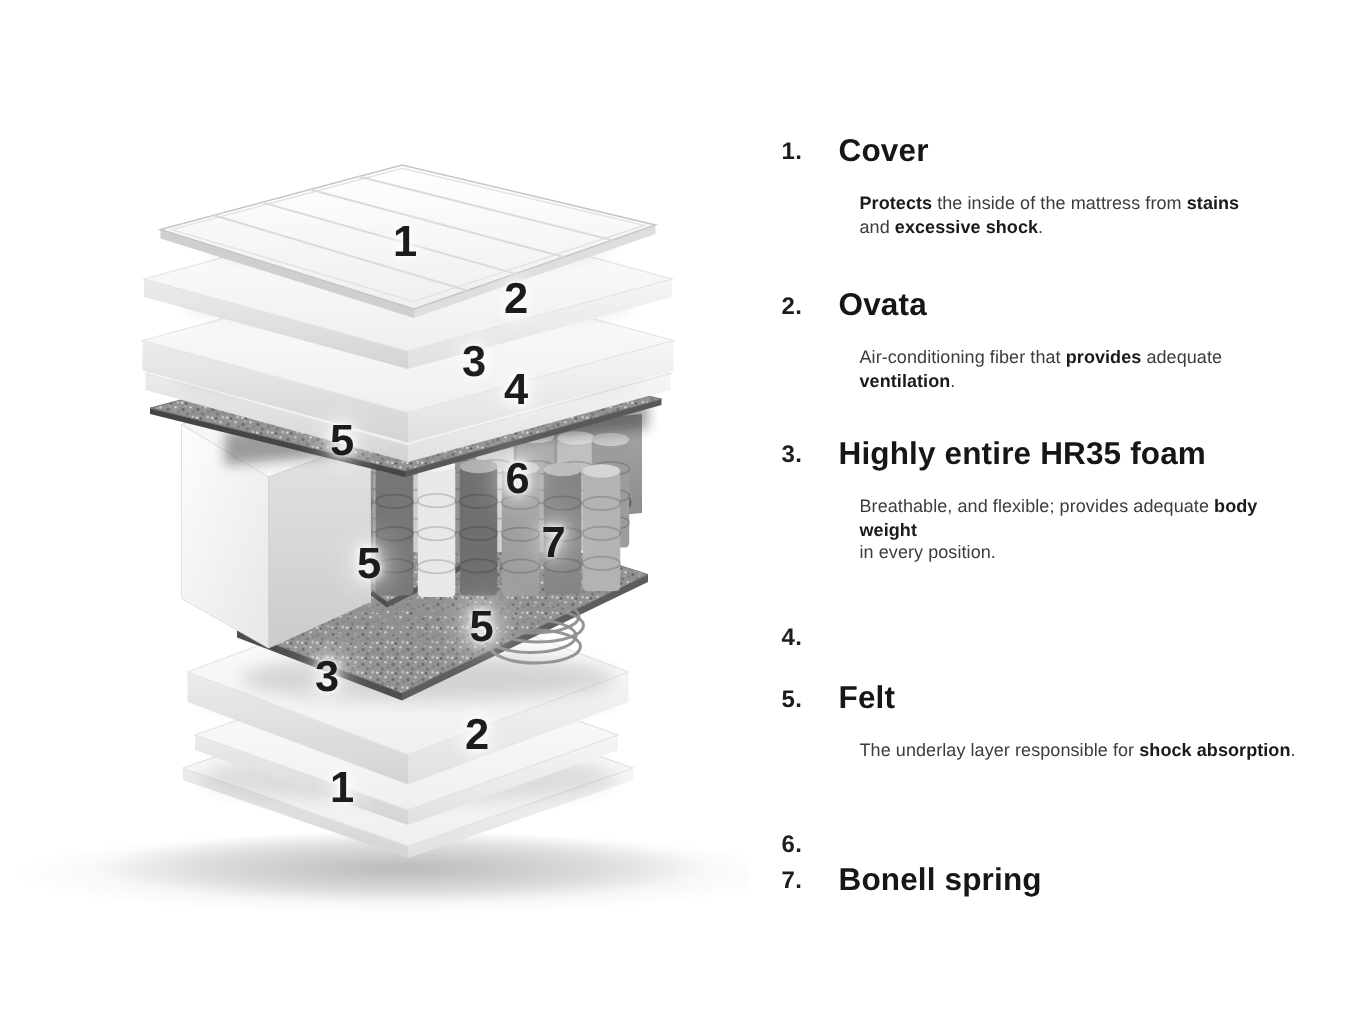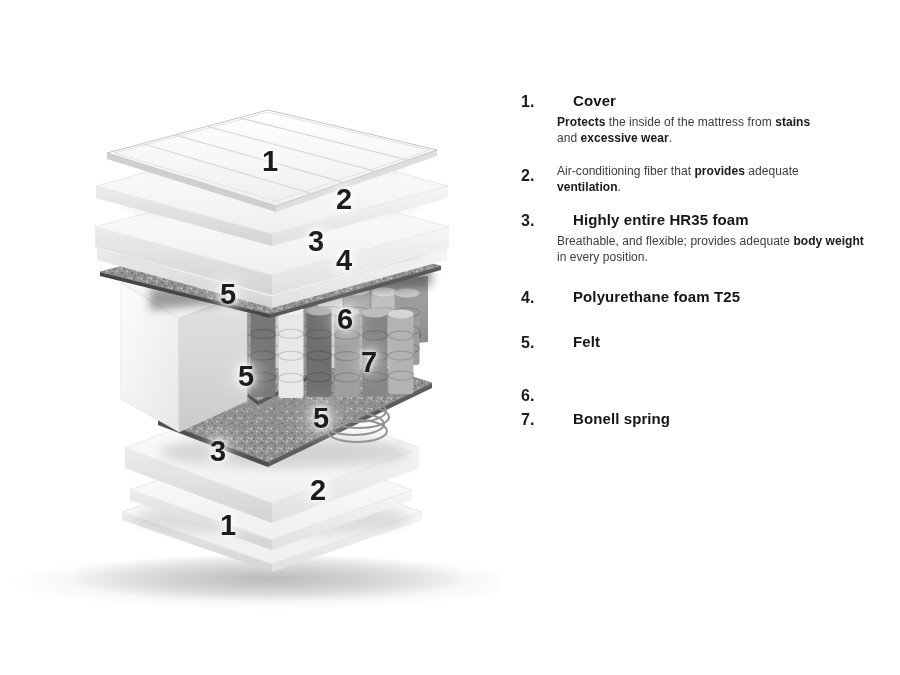--- a/index.html
+++ b/index.html
@@ -16,25 +16,25 @@
     text-shadow:0 0 4px #fff,0 0 9px #fff,0 0 16px #fff,0 0 24px rgba(255,255,255,.95),0 0 34px rgba(255,255,255,.8);
     pointer-events:none;
   }
   .legend{position:absolute;left:521px;top:90px;width:368px}
   .legend-item{display:flex;align-items:flex-start}
   .legend-item .num{
     flex:none;width:36px;font-weight:700;font-size:16px;color:#1d1d1d;
     padding-top:3px;letter-spacing:.2px;
   }
   .legend-item h3{
-    margin:0 0 3px 16px;font-size:15px;line-height:22px;font-weight:700;
+    margin:0 0 3px 2px;font-size:21px;line-height:22px;font-weight:700;
     color:#161616;letter-spacing:.1px;
   }
   .legend-item p{
-    margin:0;font-size:12px;line-height:15.5px;color:#3c3c3c;
+    margin:16px;font-size:12px;line-height:15.5px;color:#3c3c3c;
     white-space:pre-line;letter-spacing:.05px;
   }
   .legend-item p b{color:#1a1a1a}
 </style>
 </head>
 <body>
 
 <div class="diagram">
   <svg width="500" height="675" viewBox="0 0 500 675">
     <defs>
@@ -352,48 +352,49 @@
       <span class="callout" style="left: 228px; top: 527px;">1</span>
     </div>
 </div>
 
 <div class="legend" id="legend">
     <div class="legend-item" style="margin-bottom: 18px;">
       <div class="num">1.</div>
       <div>
         <h3>Cover</h3>
         <p><b>Protects</b> the inside of the mattress from <b>stains</b>
-and <b>excessive wear</b>.</p>
+and <b>excessive shock</b>.</p>
       </div>
     </div>
     <div class="legend-item" style="margin-bottom: 14px;">
       <div class="num">2.</div>
       <div>
+        <h3>Ovata</h3>
         <p>Air-conditioning fiber that <b>provides</b> adequate
 <b>ventilation</b>.</p>
       </div>
     </div>
     <div class="legend-item" style="margin-bottom: 21px;">
       <div class="num">3.</div>
       <div>
         <h3>Highly entire HR35 foam</h3>
         <p>Breathable, and flexible; provides adequate <b>body weight</b>
 in every position.</p>
       </div>
     </div>
     <div class="legend-item" style="margin-bottom: 20px;">
       <div class="num">4.</div>
       <div>
-        <h3>Polyurethane foam T25</h3>
       </div>
     </div>
     <div class="legend-item" style="margin-bottom: 28px;">
       <div class="num">5.</div>
       <div>
         <h3>Felt</h3>
+        <p>The underlay layer responsible for <b>shock absorption</b>.</p>
       </div>
     </div>
     <div class="legend-item" style="margin-bottom: 3px;">
       <div class="num">6.</div>
     </div>
     <div class="legend-item" style="margin-bottom: 0px;">
       <div class="num">7.</div>
       <div>
         <h3>Bonell spring</h3>
       </div>

